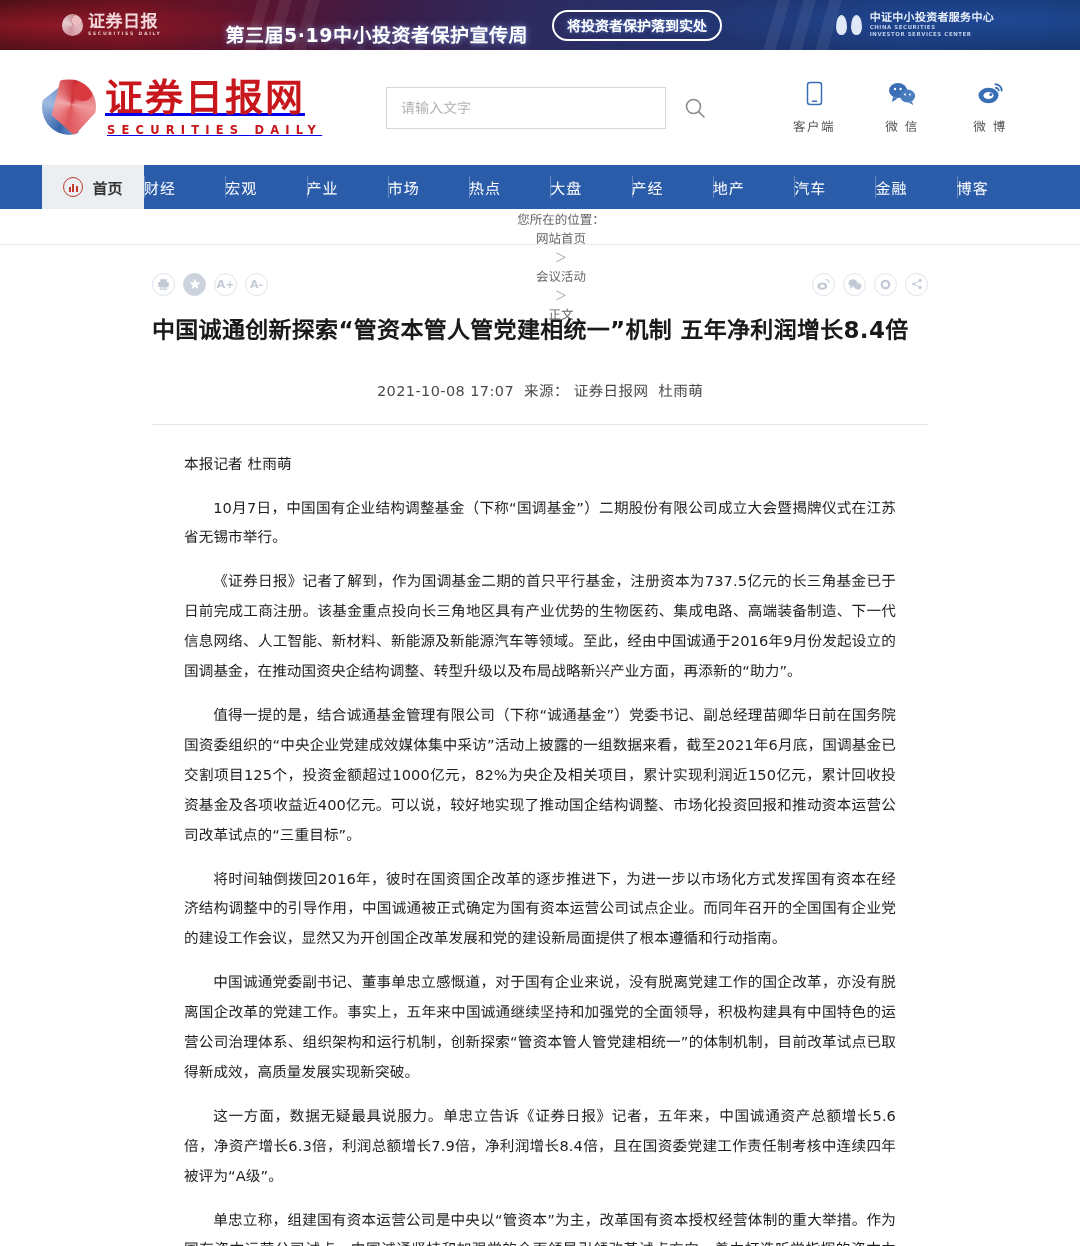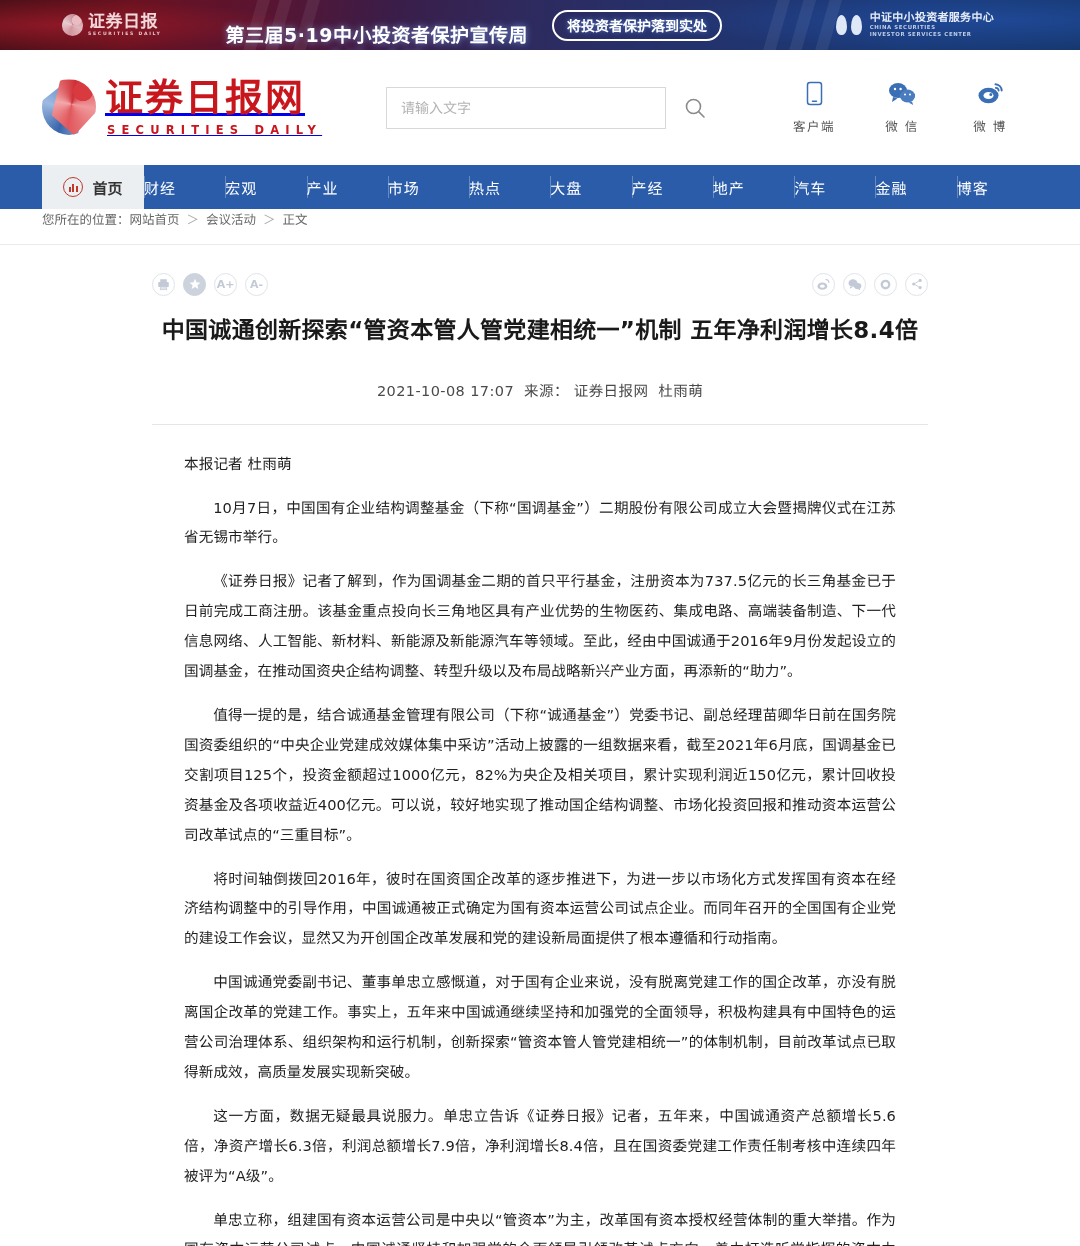--- a/index.html
+++ b/index.html
@@ -206,23 +206,23 @@
     letter-spacing: 1px;
   }
   .nav-item::before {
     content: ""; position: absolute; left: 0; top: 11px;
     width: 1px; height: 22px; background: rgba(255,255,255,.28);
   }
 
   
   .crumb-bar {
     width: 1080px; border-bottom: 1px solid #eaeaea;
-    height: 36px; display: flex; 
+    height: 36px; display: flex; align-items: center;
     padding-left: 42px;
-    font-size: 12.5px; color: #666;
+    font-size: 12.5px; color: #666; flex-direction: column;
   }
   .crumb-bar .sep { margin: 0 7px; color: #aaa; }
   .crumb-bar a { color: #666; text-decoration: none; }
 
   
   .article { width: 1080px; padding: 0 152px; }
   .tool-row {
     display: flex; align-items: center; justify-content: space-between;
     padding-top: 20px; height: 58px;
   }
@@ -230,21 +230,21 @@
   .circ {
     width: 23px; height: 23px; border-radius: 50%;
     border: 1px solid #dfe3ea; background: #fff;
     display: flex; align-items: center; justify-content: center;
     color: #c3cad6; cursor: pointer;
   }
   .circ.fill { background: #ccd3dd; border-color: #ccd3dd; color: #fff; }
   .circ .t { font-size: 11px; font-weight: 700; }
 
   h1.headline {
-    margin: 10px 0 0; text-align: center;
+    margin: 10px 0 0; 
     font-size: 23px; line-height: 1.55; color: #1a1a1a;
     font-weight: 700; letter-spacing: .3px;
     font-family: "DejaVu Sans", "Liberation Sans", sans-serif;
   }
   .meta {
     text-align: center; font-size: 14.5px; color: #4a4a4a;
     margin-top: 30px; padding-bottom: 24px;
     border-bottom: 1px solid #e6e6e6;
     letter-spacing: .4px;
   }

